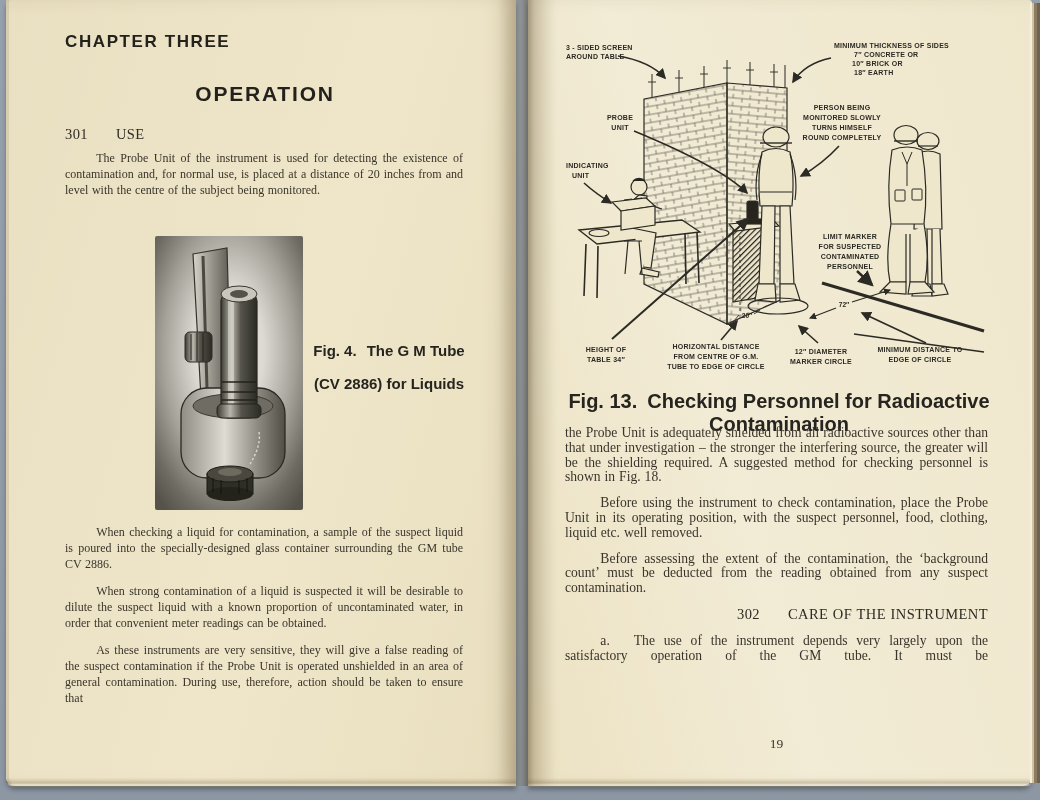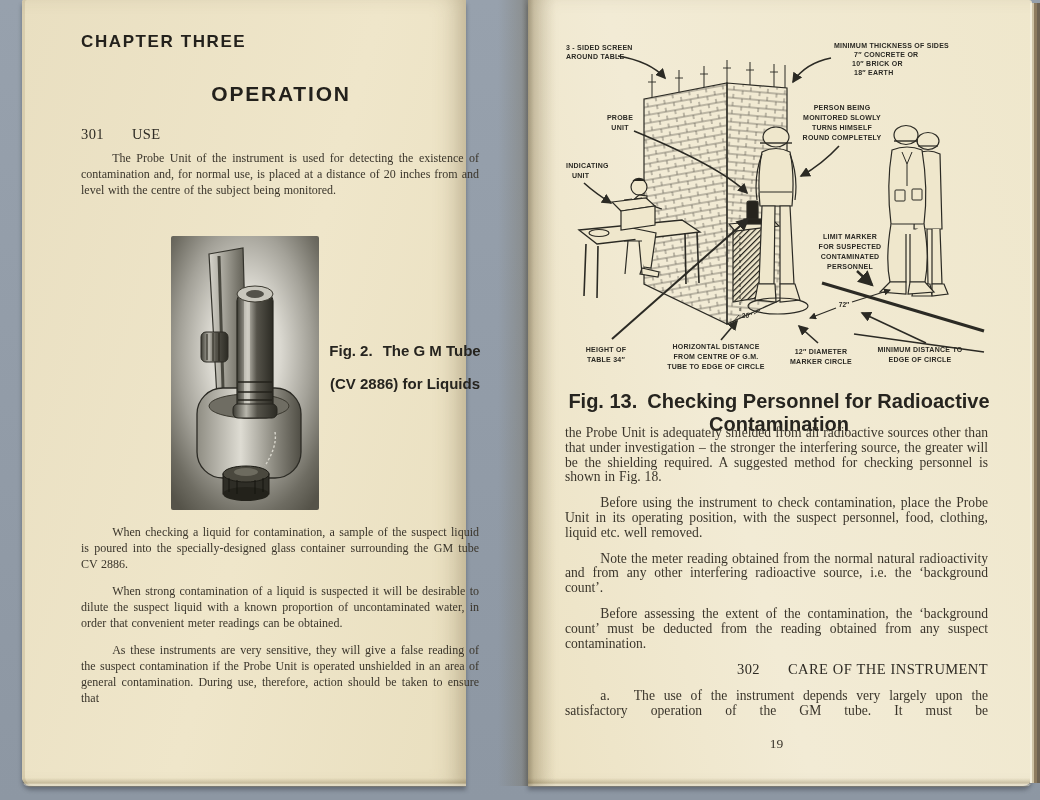--- a/index.html
+++ b/index.html
@@ -3,21 +3,21 @@
 <meta charset="utf-8">
 <style>
   html,body{margin:0;padding:0;}
   body{
     width:1040px;height:800px;position:relative;overflow:hidden;
     background:linear-gradient(180deg,#97a1ad 0%,#8d97a3 100%);
     font-family:"Liberation Serif",serif;color:#36322a;
   }
   .page{position:absolute;top:0;height:786px;}
   .page-left{
-    left:22px;width:444px;border-radius:2px 0 0 9px;
+    left:6px;width:510px;border-radius:2px 0 0 9px;
     background:linear-gradient(105deg,#e9dfc1 0%,#efe6ca 55%,#e9dfbf 100%);
     box-shadow:inset -20px 0 26px -14px rgba(96,80,44,.38), inset 3px 0 0 #d8cdae, 0 4px 4px rgba(50,55,65,.45);
   }
   .page-right{
     left:528px;width:504px;border-radius:0 3px 9px 0;
     background:linear-gradient(255deg,#efe7cc 0%,#f2ebd5 60%,#ece2c3 100%);
     box-shadow:inset 18px 0 24px -14px rgba(96,80,44,.35), 0 4px 4px rgba(50,55,65,.45);
   }
   .page::after{
     content:'';position:absolute;left:0;right:0;bottom:-1px;height:9px;border-radius:inherit;
@@ -118,21 +118,21 @@
 
       <rect x="52" y="238" width="46" height="20" fill="#2e2d26" stroke="#1c1b15"></rect>
       <ellipse cx="75" cy="238" rx="23" ry="8" fill="#4a483e" stroke="#1c1b15"></ellipse>
       <ellipse cx="75" cy="236" rx="12" ry="4" fill="#6d6b5f"></ellipse>
       <ellipse cx="75" cy="258" rx="23" ry="7" fill="#23221b"></ellipse>
       <path d="M58,242 v14 M66,244 v14 M84,244 v14 M92,242 v14" stroke="#15140f" stroke-width="1"></path>
     </svg>
   </div>
 
   <div class="figcap cap12">
-    <div><span class="pfx">Fig. 2.</span><span>The G M Tube</span></div>
+    <div><span class="pfx">Fig. 4.</span><span>The G M Tube</span></div>
     <div>(CV 2886) for Liquids</div>
   </div>
 
   <div class="col" style="left:59px;top:524px;width:398px;">
     <p>When checking a liquid for contamination, a sample of the suspect liquid is poured into the specially-designed glass container surrounding the GM tube CV 2886.</p>
     <p>When strong contamination of a liquid is suspected it will be desirable to dilute the suspect liquid with a known proportion of uncontaminated water, in order that convenient meter readings can be obtained.</p>
     <p class="runs-on">As these instruments are very sensitive, they will give a false reading of the suspect contamination if the Probe Unit is operated unshielded in an area of general contamination. During use, therefore, action should be taken to ensure that</p>
   </div>
 
 </div>
@@ -272,21 +272,20 @@
     </svg>
   </div>
 
   <div class="figcap cap13">
     <span class="pfx">Fig. 13.</span><span>Checking Personnel for Radioactive Contamination</span>
   </div>
 
   <div class="col" style="left:37px;top:426px;width:423px;font-size:13.6px;line-height:14.8px;">
     <p class="noindent">the Probe Unit is adequately shielded from all radioactive sources other than that under investigation – the stronger the interfering source, the greater will be the shielding required. A suggested method for checking personnel is shown in Fig. 18.</p>
     <p>Before using the instrument to check contamination, place the Probe Unit in its operating position, with the suspect personnel, food, clothing, liquid etc. well removed.</p>
-    <p>Note the meter reading obtained from the normal natural radioactivity and from any other interfering radioactive source, i.e. the ‘background count’.</p>
     <p>Before assessing the extent of the contamination, the ‘background count’ must be deducted from the reading obtained from any suspect contamination.</p>
     <div class="sec-head" style="margin:3px 0 12px;">
       <span class="no">302</span><span>CARE OF THE INSTRUMENT</span>
     </div>
     <p class="runs-on"><span class="item-label">a.</span><span>The use of the instrument depends very largely upon the satisfactory operation of the GM tube. It must be</span></p>
   </div>
 
   <div class="page-no" style="left:37px;top:736px;width:423px;">19</div>
 </div>
 

